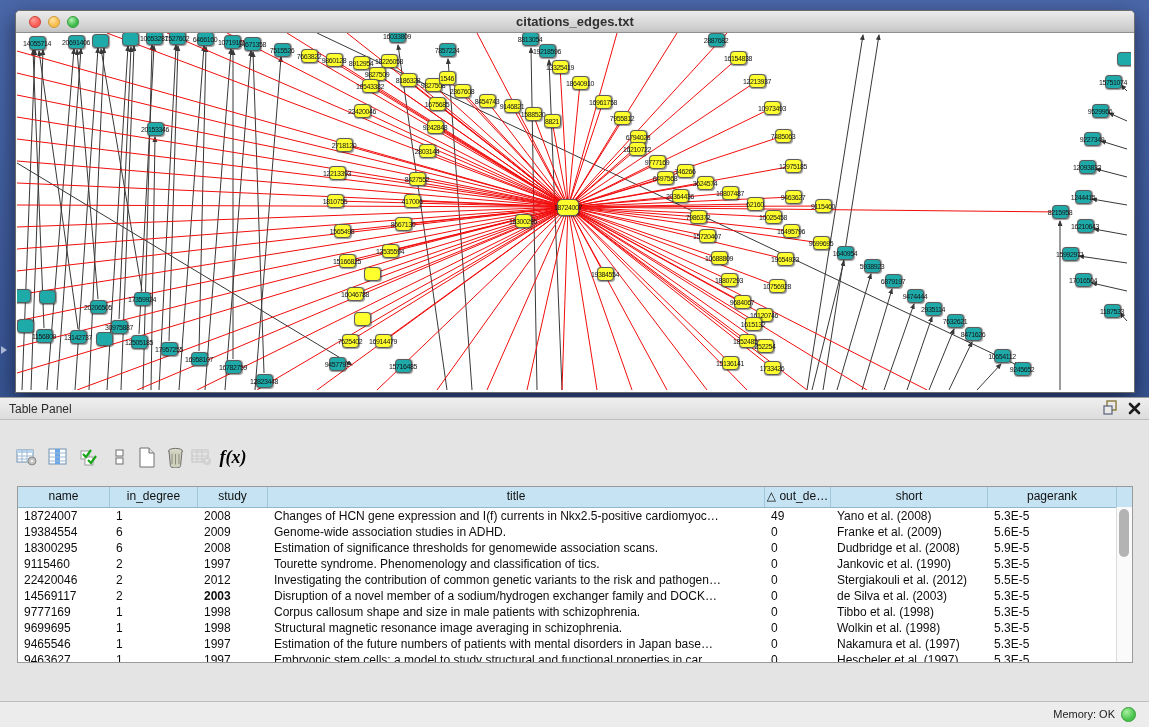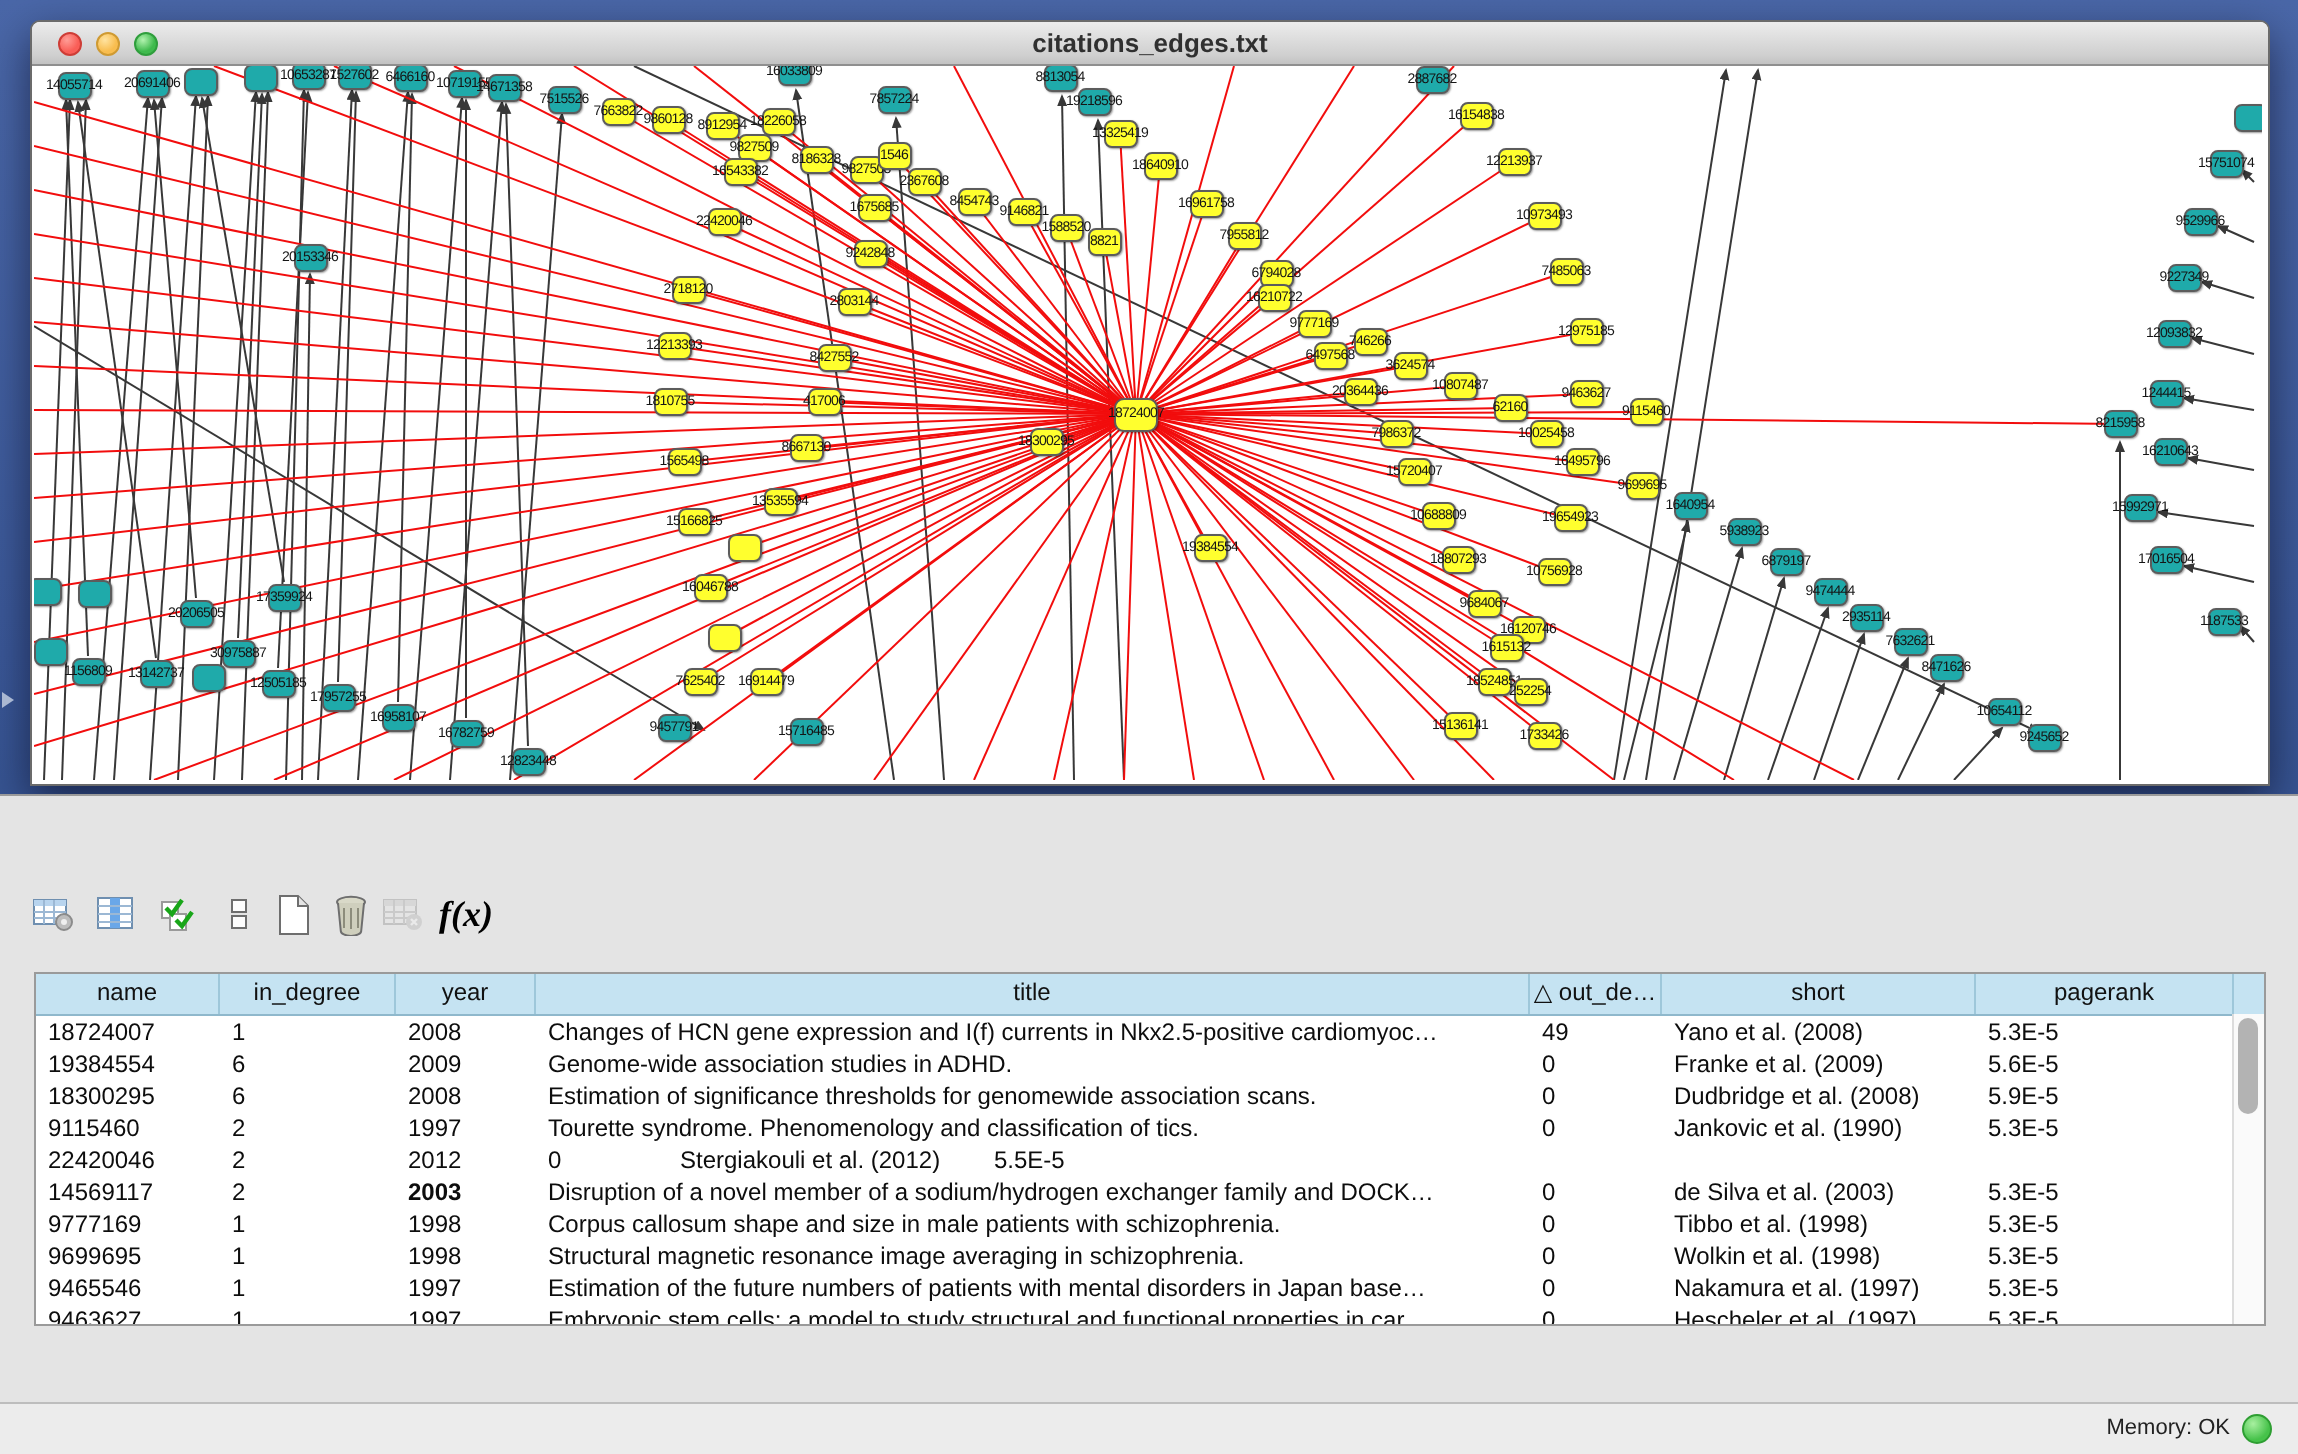--- a/index.html
+++ b/index.html
@@ -631,20 +631,36 @@
         </div>
         <div class="gnode y" style="left: 579.5px; top: 234px;">
           <span class="lbl">19384554</span>
         </div>
       </div>
   </div>
 
   <div class="splitter-arrow"></div>
 
   <div class="table-panel">
+    <div class="panel-header">
+      <span class="ptitle">Table Panel</span>
+      <span class="hicons">
+        <span>
+          <svg width="15" height="15">
+              <rect x="4" y="1" width="9" height="9" fill="none" stroke="#8a7a3a" stroke-width="1.4"></rect>
+              <rect x="1" y="6" width="8" height="8" fill="#e9e9e9" stroke="#56617a" stroke-width="1.2"></rect>
+            </svg>
+        </span>
+        <span>
+          <svg width="13" height="13">
+              <path d="M2,2 L11,11 M11,2 L2,11" stroke="#1c1c1c" stroke-width="2.6" stroke-linecap="round"></path>
+            </svg>
+        </span>
+      </span>
+    </div>
 
     <div class="toolbar">
       <span class="tbicon" style="left:15px">
         <svg width="21" height="18">
             <rect x="1" y="2" width="16" height="12" fill="#fff" stroke="#6f8fb0"></rect>
             <rect x="1" y="2" width="16" height="3" fill="#b8d4ee"></rect>
             <path d="M1,8 h16 M1,11 h16 M6,2 v12 M11,2 v12" stroke="#9cb8d4" stroke-width="1"></path>
             <circle cx="16" cy="13" r="4" fill="#bdbdbd" stroke="#8b8b8b"></circle>
             <circle cx="16" cy="13" r="1.5" fill="#efefef"></circle>
           </svg>
@@ -699,21 +715,21 @@
             <i class="up"></i>
             <i class="dn"></i>
           </span>
       </div>
     </div>
 
     <div class="data-table">
       <div class="thead" id="thead">
           <div class="th" style="width: 92px;">name</div>
           <div class="th" style="width: 88px;">in_degree</div>
-          <div class="th" style="width: 70px;">year</div>
+          <div class="th" style="width: 70px;">study</div>
           <div class="th" style="width: 497px;">title</div>
           <div class="th" style="width: 66px;">△ out_de…</div>
           <div class="th" style="width: 157px;">short</div>
           <div class="th" style="width: 129px;">pagerank</div>
         </div>
       <div id="tbody">
           <div class="tr">
             <div class="td" style="width: 92px;">18724007</div>
             <div class="td" style="width: 88px;">1</div>
             <div class="td" style="width: 70px;">2008</div>
@@ -746,20 +762,21 @@
             <div class="td" style="width: 70px;">1997</div>
             <div class="td" style="width: 497px;">Tourette syndrome. Phenomenology and classification of tics.</div>
             <div class="td" style="width: 66px;">0</div>
             <div class="td" style="width: 157px;">Jankovic et al. (1990)</div>
             <div class="td" style="width: 129px;">5.3E-5</div>
           </div>
           <div class="tr">
             <div class="td" style="width: 92px;">22420046</div>
             <div class="td" style="width: 88px;">2</div>
             <div class="td" style="width: 70px;">2012</div>
+            <div class="td" style="width: 497px;">Investigating the contribution of common genetic variants to the risk and pathogen…</div>
             <div class="td" style="width: 66px;">0</div>
             <div class="td" style="width: 157px;">Stergiakouli et al. (2012)</div>
             <div class="td" style="width: 129px;">5.5E-5</div>
           </div>
           <div class="tr">
             <div class="td" style="width: 92px;">14569117</div>
             <div class="td" style="width: 88px;">2</div>
             <div class="td" style="width: 70px; font-weight: bold;">2003</div>
             <div class="td" style="width: 497px;">Disruption of a novel member of a sodium/hydrogen exchanger family and DOCK…</div>
             <div class="td" style="width: 66px;">0</div>

